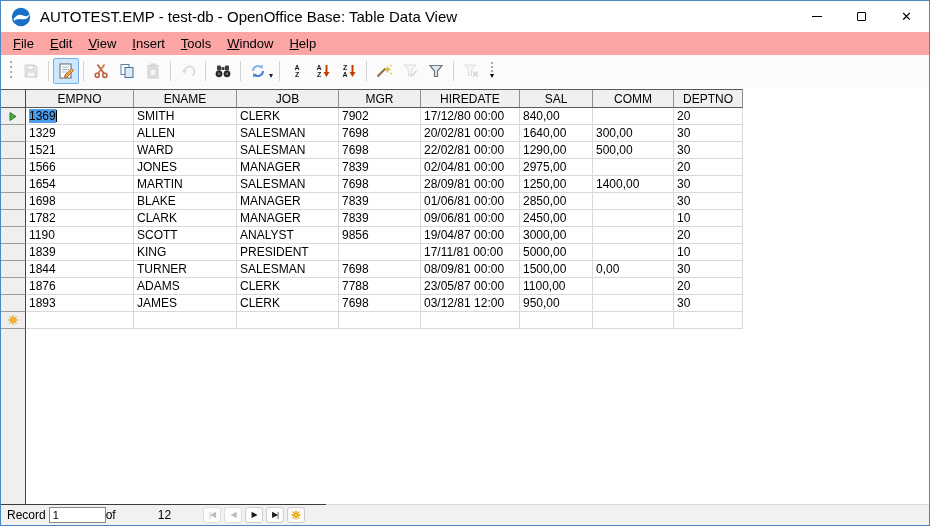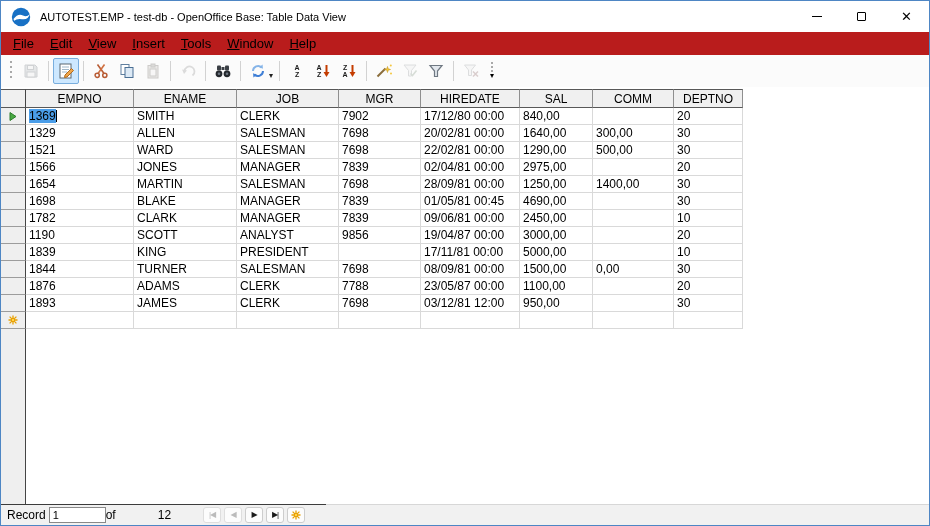--- a/index.html
+++ b/index.html
@@ -5,28 +5,28 @@
   * { margin:0; padding:0; box-sizing:border-box; }
   html,body { background:#fff; }
   .window {
     position:relative; width:930px; height:526px;
     font-family:"Liberation Sans", sans-serif;
     border:1px solid #4e86c4; background:#fff; overflow:hidden;
   }
   
   .titlebar { position:absolute; top:0; left:0; right:0; height:31px; display:flex; align-items:center; background:#fff; }
   .app-logo { margin-left:10px; width:20px; height:20px; flex:0 0 auto; }
-  .title-text { margin-left:9px; font-size:11px; color:#000; white-space:nowrap; }
+  .title-text { margin-left:9px; font-size:15px; color:#000; white-space:nowrap; }
   .win-controls { margin-left:auto; display:flex; height:31px; }
   .win-btn { width:45px; height:31px; display:flex; align-items:center; justify-content:center; color:#222; }
   .glyph-min { width:10px; height:1px; background:#000; }
   .glyph-max { width:9px; height:9px; border:1px solid #000; border-radius:1px; }
   .glyph-close { font-size:13px; line-height:13px; color:#000; }
   
-  .menubar { position:absolute; top:31px; left:0; right:0; height:23px; display:flex; align-items:center; padding-left:4px; background:#b91c1c; }
+  .menubar { position:absolute; top:31px; left:0; right:0; height:23px; display:flex; align-items:center; padding-left:4px; background:#fca5a5; }
   .menu-item { font-size:13px; color:#000; padding:2px 8px; cursor:default; }
   .menu-item u { text-decoration:underline; }
   
   .toolbar { position:absolute; top:54px; left:0; right:0; height:32px; display:flex; align-items:center; background:#fbfbfb; padding-left:4px; }
   .tgrip { width:7px; height:20px; margin:0 4px 0 2px;
     background:repeating-linear-gradient(to bottom,#a9a9a9 0 2px, transparent 2px 5px);
     background-size:2px 100%; background-repeat:no-repeat; background-position:center; }
   .tbtn { width:26px; height:26px; display:flex; align-items:center; justify-content:center; border:1px solid transparent; border-radius:2px; }
   .tbtn.active { background:#cde8ff; border-color:#79aede; }
   .tbtn.disabled { opacity:.45; filter:grayscale(60%); }
@@ -334,22 +334,22 @@
           <div class="tcell w5">1250,00</div>
           <div class="tcell w6">1400,00</div>
           <div class="tcell w7">30</div>
         </div>
         <div class="trow">
           <div class="rowhead"></div>
           <div class="tcell w0">1698</div>
           <div class="tcell w1">BLAKE</div>
           <div class="tcell w2">MANAGER</div>
           <div class="tcell w3">7839</div>
-          <div class="tcell w4">01/05/81 00:45</div>
-          <div class="tcell w5">4690,00</div>
+          <div class="tcell w4">01/06/81 00:00</div>
+          <div class="tcell w5">2850,00</div>
           <div class="tcell w6"></div>
           <div class="tcell w7">30</div>
         </div>
         <div class="trow">
           <div class="rowhead"></div>
           <div class="tcell w0">1782</div>
           <div class="tcell w1">CLARK</div>
           <div class="tcell w2">MANAGER</div>
           <div class="tcell w3">7839</div>
           <div class="tcell w4">09/06/81 00:00</div>

